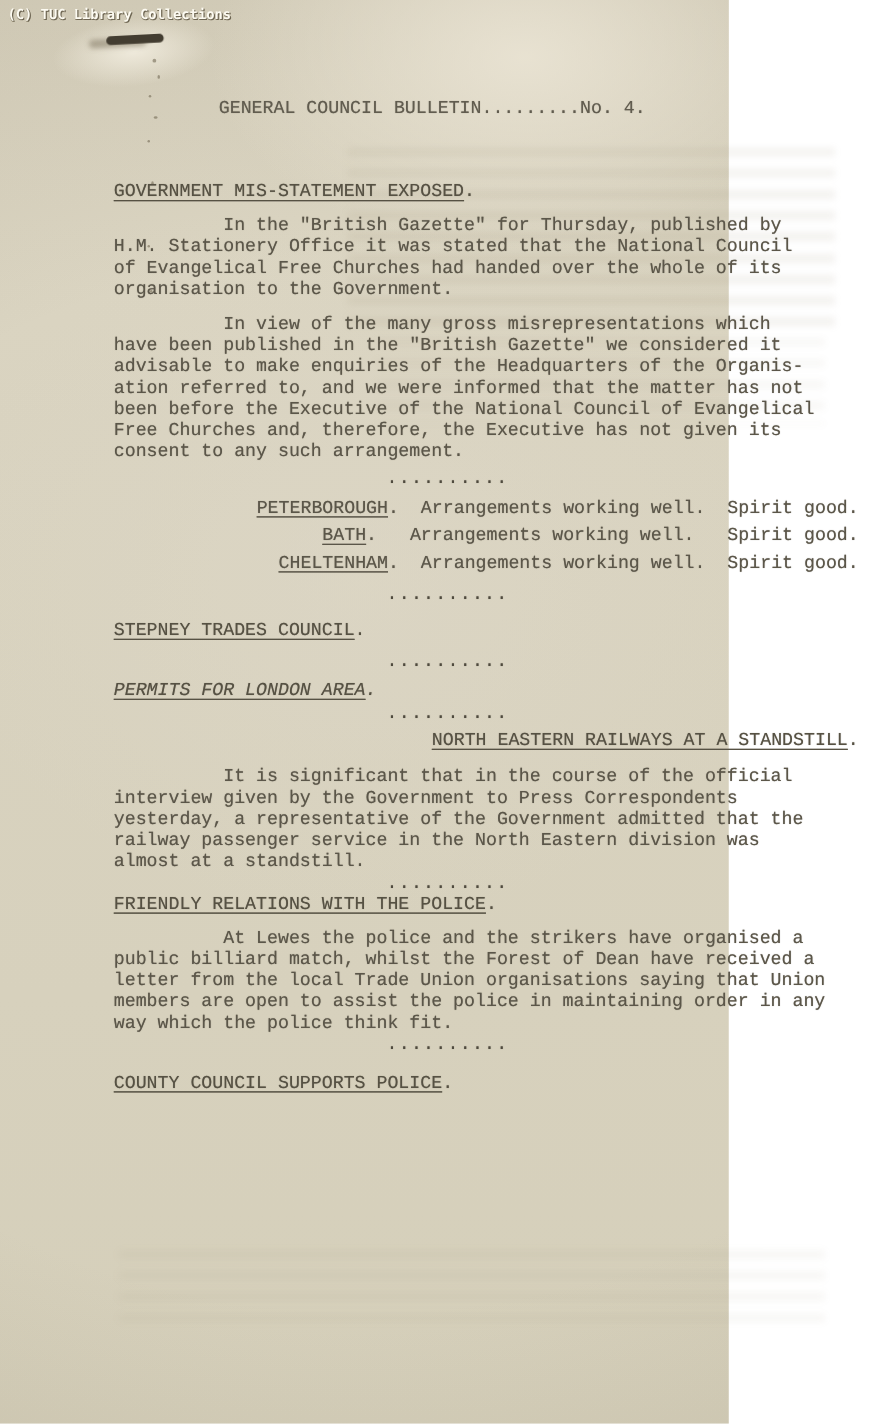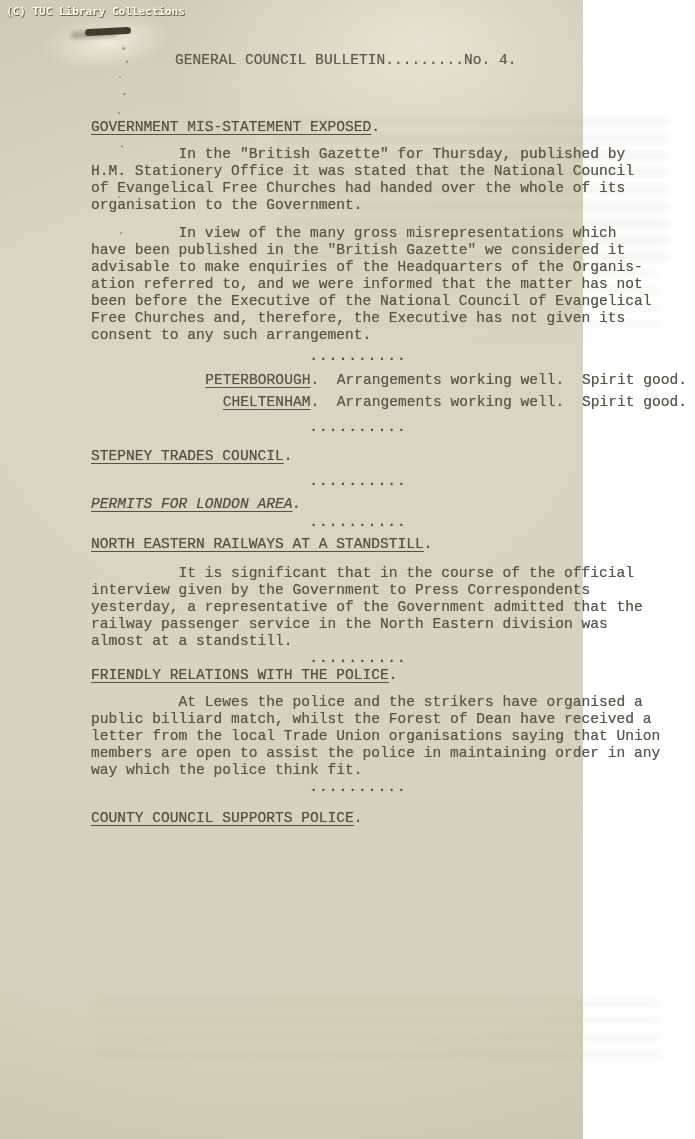--- a/index.html
+++ b/index.html
@@ -57,21 +57,21 @@
   .watermark {
     position: absolute; left: 6px; top: 5px;
     font-family: "DejaVu Sans Mono", monospace;
     font-weight: bold; font-size: 11px; letter-spacing: 0px;
     color: #fdfbf2;
     text-shadow: 1px 1px 0 #6e6653, 0 1px 0 #8a8169;
   }
 
   .doc {
     position: absolute; left: 0; top: 0;
-    padding: 52px 8px 0 91px;
+    padding: 79px 8px 0 91px;
     width: 596px;
     font-size: 14.6px;
     line-height: 17px;
     text-shadow: 0 0 0.7px rgba(91,86,73,0.65);
   }
 
   .title { padding-left: 84px; white-space: pre; color: #615c4f; }
 
   .heading { white-space: pre; color: #565143; }
   .u { text-decoration: underline; text-underline-offset: 3px; text-decoration-thickness: 1px; }
@@ -92,21 +92,21 @@
   .p-gov2    { margin-top: 11px; }
   .sep-1     { margin-top: 4px; }
   .places    { margin-top: 4px; }
   .sep-2     { margin-top: 6px; }
   .h-stepney { margin-top: 12px; }
   .p-stepney { margin-top: 12px; }
   .sep-3     { margin-top: 8px; }
   .h-permits { margin-top: 6px; font-style: italic; }
   .p-permits { margin-top: 10px; }
   .sep-4     { margin-top: 1px; }
-  .h-rail    { margin-top: 5px; }
+  .h-rail    { margin-top: 5px; text-align: right; }
   .p-rail    { margin-top: 12px; }
   .sep-5     { margin-top: 0px; }
   .h-police  { margin-top: 0px; }
   .p-police  { margin-top: 10px; }
   .sep-6     { margin-top: 0px; }
   .h-county  { margin-top: 14px; }
   .p-county  { margin-top: 12px; }
 </style>
 </head>
 <body>
@@ -145,20 +145,21 @@
 have been published in the "British Gazette" we considered it
 advisable to make enquiries of the Headquarters of the Organis-
 ation referred to, and we were informed that the matter has not
 been before the Executive of the National Council of Evangelical
 Free Churches and, therefore, the Executive has not given its
 consent to any such arrangement.</div>
     <div class="sep sep-1">..........</div>
 
     <div class="places">
       <div class="place-row"><span class="u">PETERBOROUGH</span><span>.  Arrangements working well.  Spirit good.</span></div>
+      <div class="place-row"><span class="u">BATH</span><span>.   Arrangements working well.   Spirit good.</span></div>
       <div class="place-row"><span class="u">CHELTENHAM</span><span>.  Arrangements working well.  Spirit good.</span></div>
     </div>
     <div class="sep sep-2">..........</div>
 
     <div class="heading h-stepney"><span class="u">STEPNEY TRADES COUNCIL</span><span>.</span></div>
     <div class="sep sep-3">..........</div>
 
     <div class="heading h-permits"><span class="u">PERMITS FOR LONDON AREA</span><span>.</span></div>
     <div class="sep sep-4">..........</div>
 

